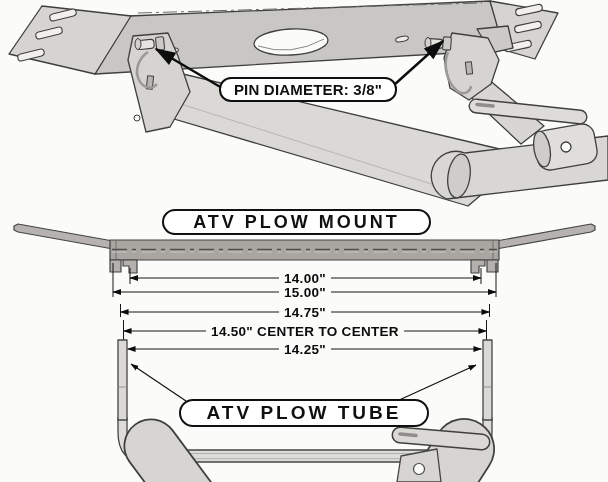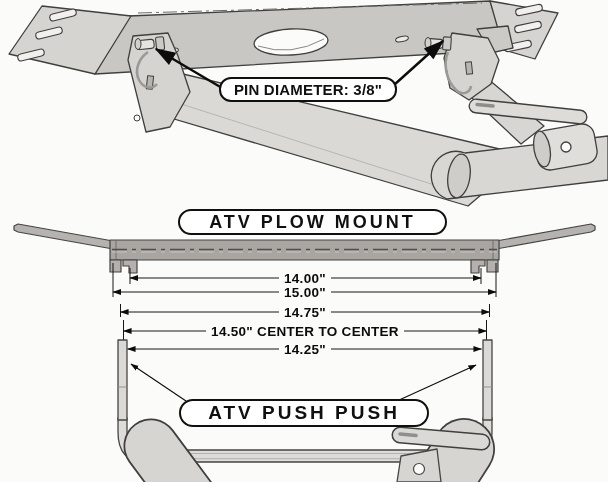--- a/index.html
+++ b/index.html
@@ -7,21 +7,21 @@
     position:relative;width:608px;height:482px;background:#fbfbf9;
     font-family:"Liberation Sans",sans-serif;overflow:hidden;
   }
   .stage svg{position:absolute;left:0;top:0;}
   .pill{
     position:absolute;display:flex;align-items:center;justify-content:center;
     background:#ffffff;border:2.2px solid #101010;color:#101010;
     font-weight:bold;white-space:nowrap;box-sizing:border-box;
   }
   .pill-callout{left:219px;top:77px;width:178px;height:25px;border-radius:12px;font-size:15px;letter-spacing:.2px;}
-  .pill-plow{left:178px;top:209px;width:269px;height:26px;border-radius:13px;font-size:18px;letter-spacing:3px;}
+  .pill-plow{left:162px;top:209px;width:269px;height:26px;border-radius:13px;font-size:18px;letter-spacing:3px;}
   .pill-push{left:179px;top:399px;width:250px;height:28px;border-radius:14px;font-size:19px;letter-spacing:3px;}
   .dim{
     position:absolute;transform:translate(-50%,-50%);
     background:#fbfbf9;padding:0 5px;font-size:13.5px;font-weight:bold;
     color:#0b0b0b;white-space:nowrap;letter-spacing:.3px;
   }
   .dim-1{left:305px;top:278px}
   .dim-2{left:305px;top:292px}
   .dim-3{left:305px;top:312px}
   .dim-4{left:305px;top:331px}
@@ -169,21 +169,21 @@
 
     <g stroke="#0c0c0c" stroke-width="1.1">
       <path d="M186,401 L131,364" marker-end="url(#arrow-s)"></path>
       <path d="M397,401 L476,365" marker-end="url(#arrow-s)"></path>
     </g>
   </g>
 </svg>
 
 <div class="pill pill-callout">PIN DIAMETER: 3/8"</div>
 <div class="pill pill-plow">ATV PLOW MOUNT</div>
-<div class="pill pill-push">ATV PUSH PUSH</div>
+<div class="pill pill-push">ATV PLOW TUBE</div>
 
 <span class="dim dim-1">14.00"</span>
 <span class="dim dim-2">15.00"</span>
 <span class="dim dim-3">14.75"</span>
 <span class="dim dim-4">14.50" CENTER TO CENTER</span>
 <span class="dim dim-5">14.25"</span>
 
 </div>
 
 </body></html>

